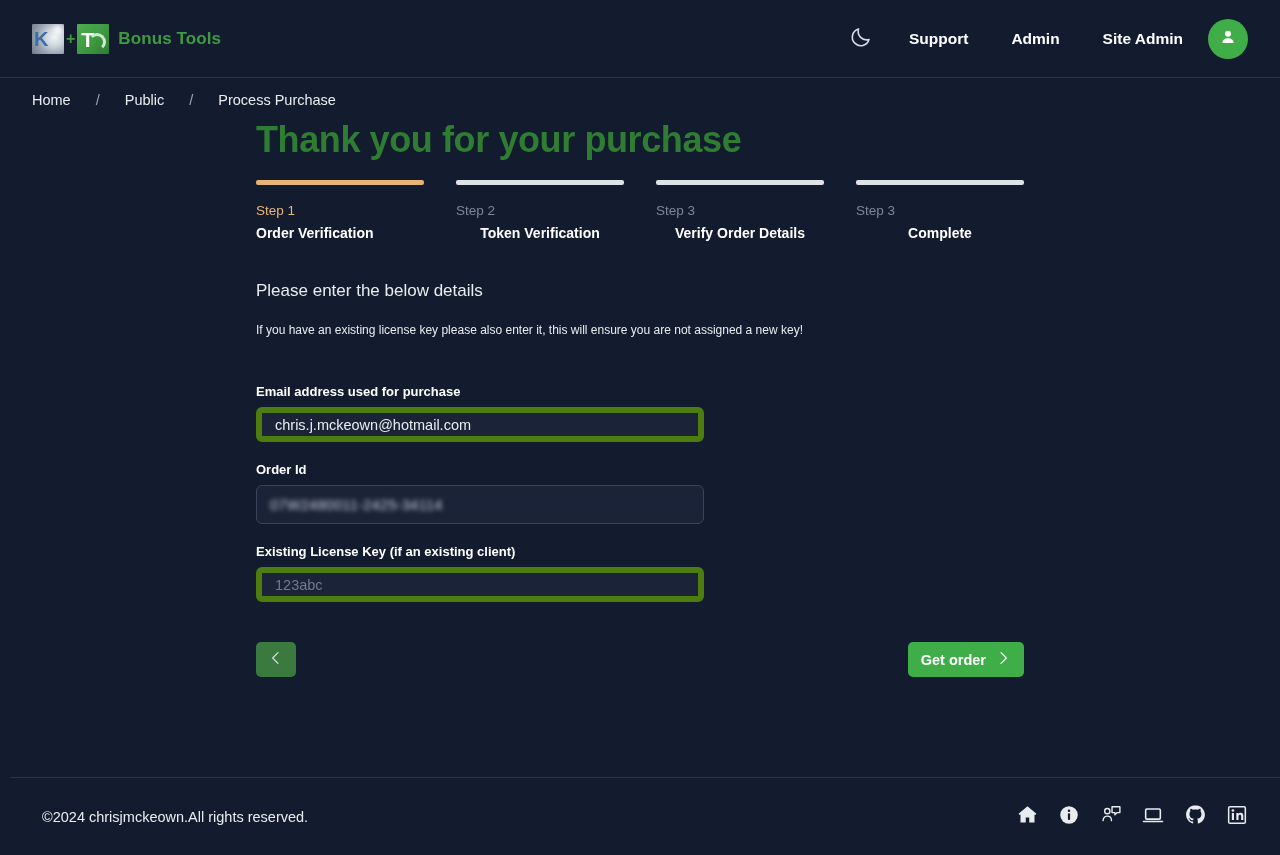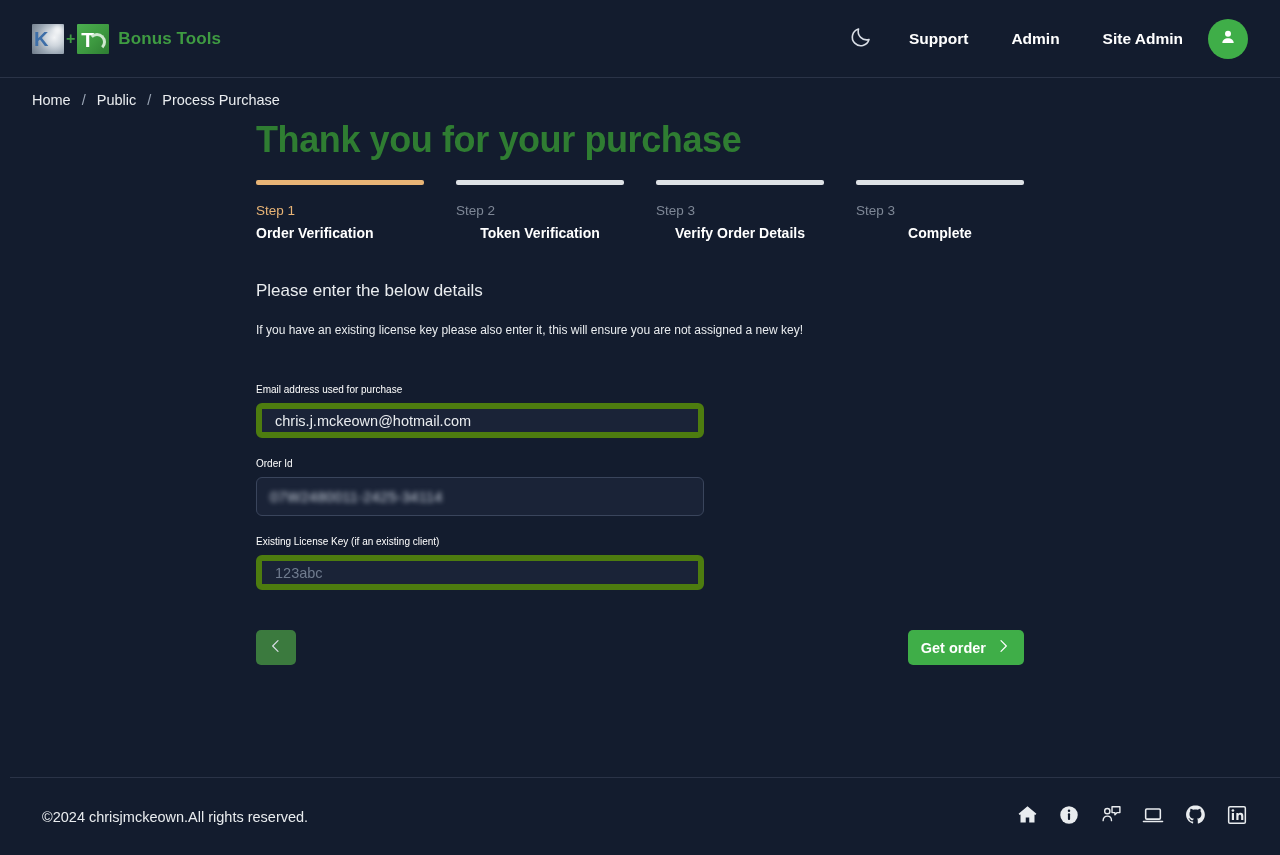--- a/index.html
+++ b/index.html
@@ -154,21 +154,21 @@
     justify-content: center;
     cursor: pointer;
     flex: none;
   }
 
   
   .breadcrumb-bar {
     padding: 14px 48px 12px 32px;
     display: flex;
     align-items: flex-start;
-    gap: 0;
+    gap: 14px;
     font-size: 14.5px;
   }
   .crumb {
     color: #e9ecef;
     text-decoration: none;
     cursor: pointer;
   }
   .crumb.current { cursor: default; }
   .crumb-sep {
     color: #9aa5b5;
@@ -238,22 +238,22 @@
     color: #e9ecef;
     line-height: 1.65;
     max-width: 625px;
     margin-bottom: 44px;
   }
 
   .field { margin-bottom: 20px; }
 
   .field-label {
     display: block;
-    font-size: 10px;
-    font-weight: 400;
+    font-size: 13px;
+    font-weight: 700;
     color: #ffffff;
     margin-bottom: 8px;
   }
 
   .input {
     width: 448px;
     height: 35px;
     background: #1a2337;
     border: 6px solid #4d7c0f;
     border-radius: 6px;

